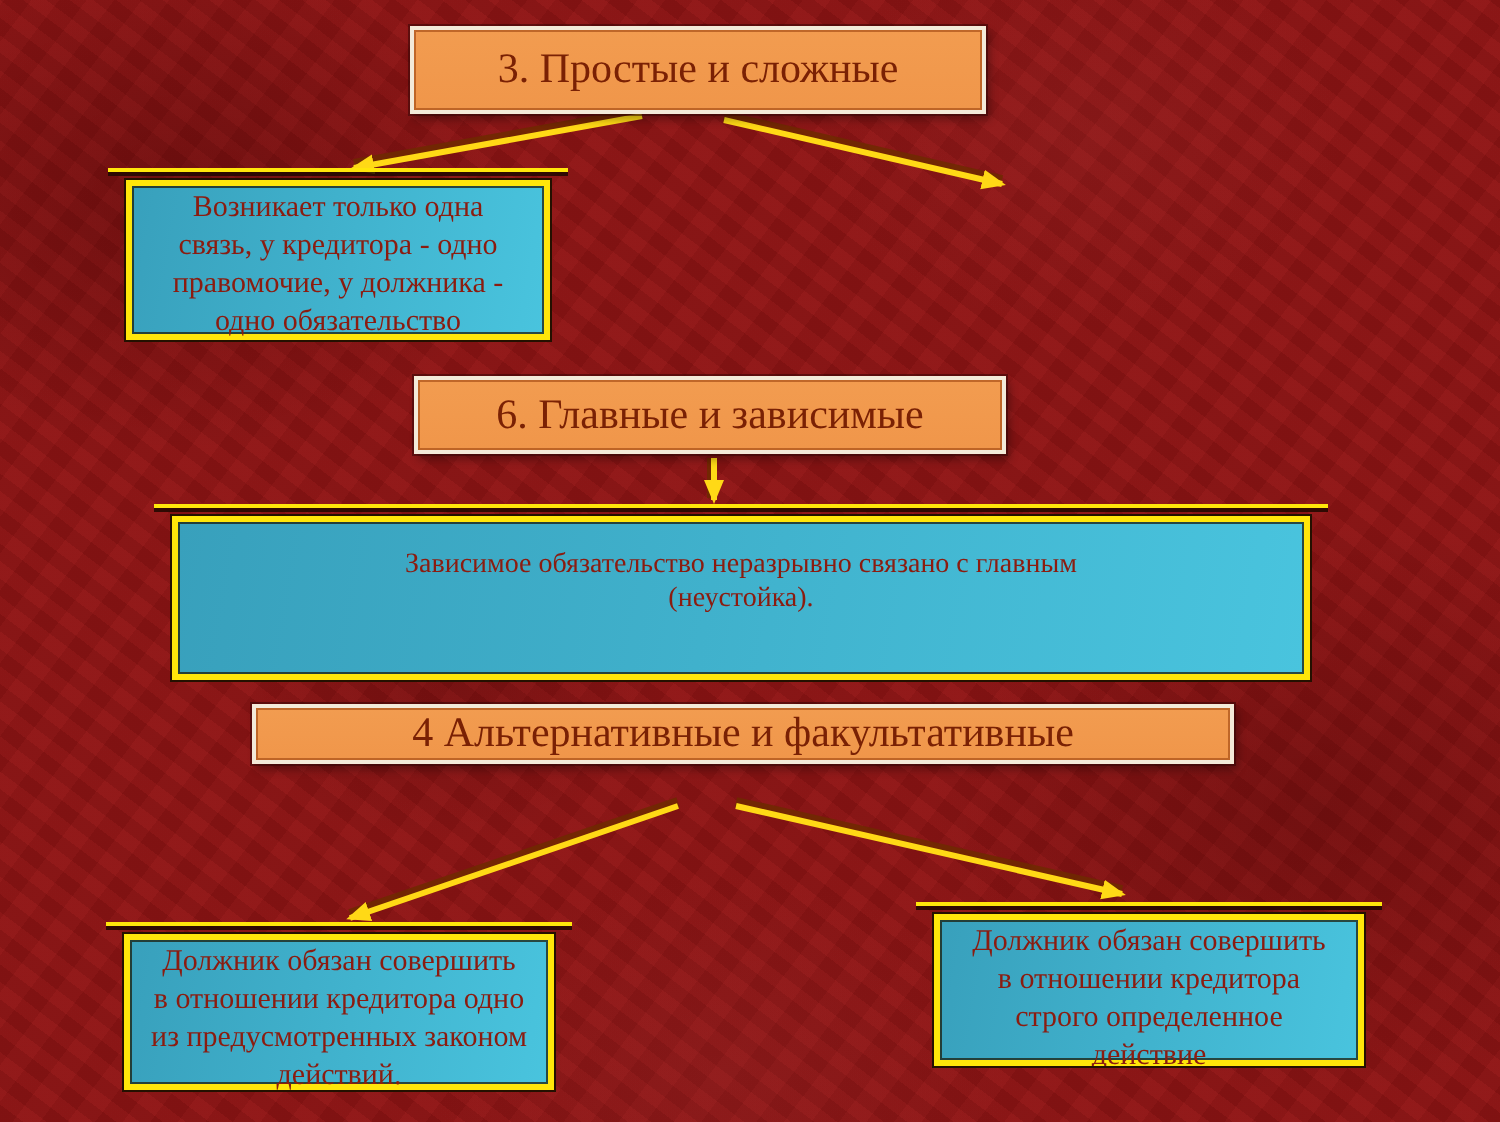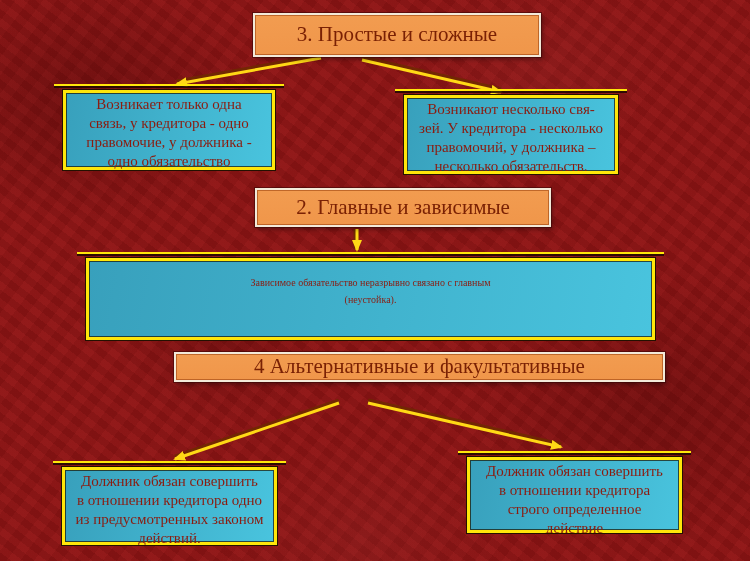--- a/index.html
+++ b/index.html
@@ -23,21 +23,21 @@
   .arrow-under{stroke:var(--arrow-shadow,#6e2a00);stroke-width:5;fill:none;opacity:.85;}
   .arrow-main{stroke:var(--arrow-yellow,#ffd916);stroke-width:3;fill:none;}
   marker polygon{fill:var(--arrow-yellow,#ffd916);}
 
   .obox{
     position:absolute;box-sizing:border-box;
     background:linear-gradient(180deg,#f29c50,var(--orange-fill,#f0964a));
     border:2px solid var(--orange-border,#f3ead9);
     outline:1px solid rgba(55,5,5,.55);
     box-shadow:inset 0 0 0 1px rgba(150,60,10,.55), 2px 3px 4px rgba(0,0,0,.3);
-    display:flex;align-items:center;justify-content:center;text-align:center;margin-left:48px;
+    display:flex;align-items:center;justify-content:center;text-align:center;
   }
   .obox .ttl{
     color:var(--title-text,#7a2104);font-size:21px;line-height:1.1;
   }
   .tbox{
     position:absolute;box-sizing:border-box;
     background:linear-gradient(100deg,var(--teal-dark,#38a0bc),var(--teal-light,#49c4de));
     border:3px solid var(--yellow-border,#ffe60a);
     outline:1px solid #241000;
     box-shadow:inset 0 0 0 1px rgba(25,20,0,.7);
@@ -46,21 +46,21 @@
   .tbox::before{
     content:"";position:absolute;left:-12px;right:-12px;top:-9px;height:2px;
     background:var(--yellow-border,#ffe60a);
     box-shadow:0 2px 0 rgba(30,8,0,.85);
   }
   .tbox .body{
     color:var(--body-text,#8b1c10);font-size:15px;line-height:19px;
     white-space:pre-line;padding:2px 4px;
   }
   #box-dependent{align-items:flex-start;}
-  #box-dependent .body{font-size:10px;line-height:17px;padding-top:13px;}
+  #box-dependent .body{font-size:14px;line-height:17px;padding-top:13px;}
 
   
   #title-simple     {left:205px;top:13px; width:288px;height:44px;}
   #box-simple       {left:63px; top:90px; width:212px;height:80px;}
   #box-complex      {left:404px;top:95px; width:214px;height:79px;}
   #title-dependent  {left:207px;top:188px;width:296px;height:39px;}
   #box-dependent    {left:86px; top:258px;width:569px;height:82px;}
   #title-alternative{left:126px;top:352px;width:491px;height:30px;}
   #box-alternative  {left:62px; top:467px;width:215px;height:78px;}
   #box-facultative  {left:467px;top:457px;width:215px;height:76px;}
@@ -102,29 +102,23 @@
     <span class="ttl">3. Простые и сложные</span>
   </div>
 
   <div class="tbox" id="box-simple">
     <span class="body">Возникает только одна
 связь, у кредитора - одно
 правомочие, у должника -
 одно обязательство</span>
   </div>
 
-  <div class="tbox" id="box-complex">
-    <span class="body">Возникают несколько свя-
-зей. У кредитора - несколько
-правомочий, у должника –
-несколько обязательств.</span>
-  </div>
 
   <div class="obox" id="title-dependent">
-    <span class="ttl">2. Главные и зависимые</span>
+    <span class="ttl">6. Главные и зависимые</span>
   </div>
 
   <div class="tbox" id="box-dependent">
     <span class="body">Зависимое обязательство неразрывно связано с главным
 (неустойка).</span>
   </div>
 
   <div class="obox" id="title-alternative">
     <span class="ttl">4 Альтернативные и факультативные</span>
   </div>

